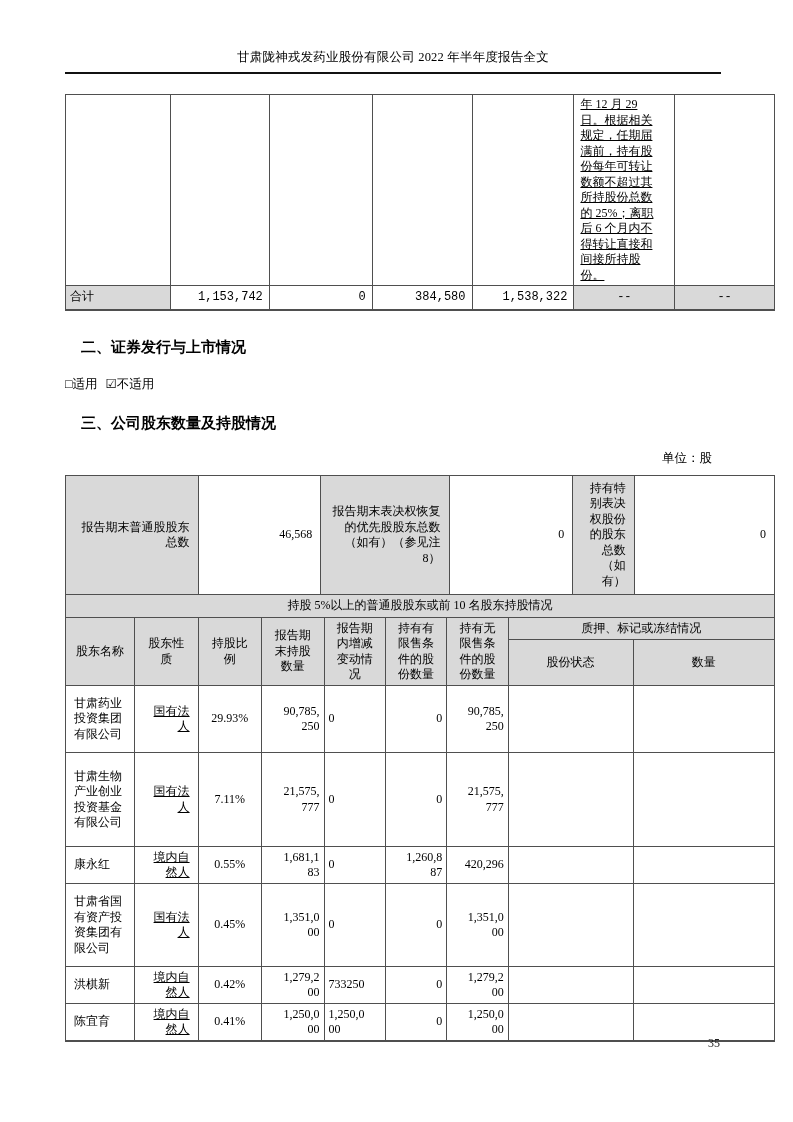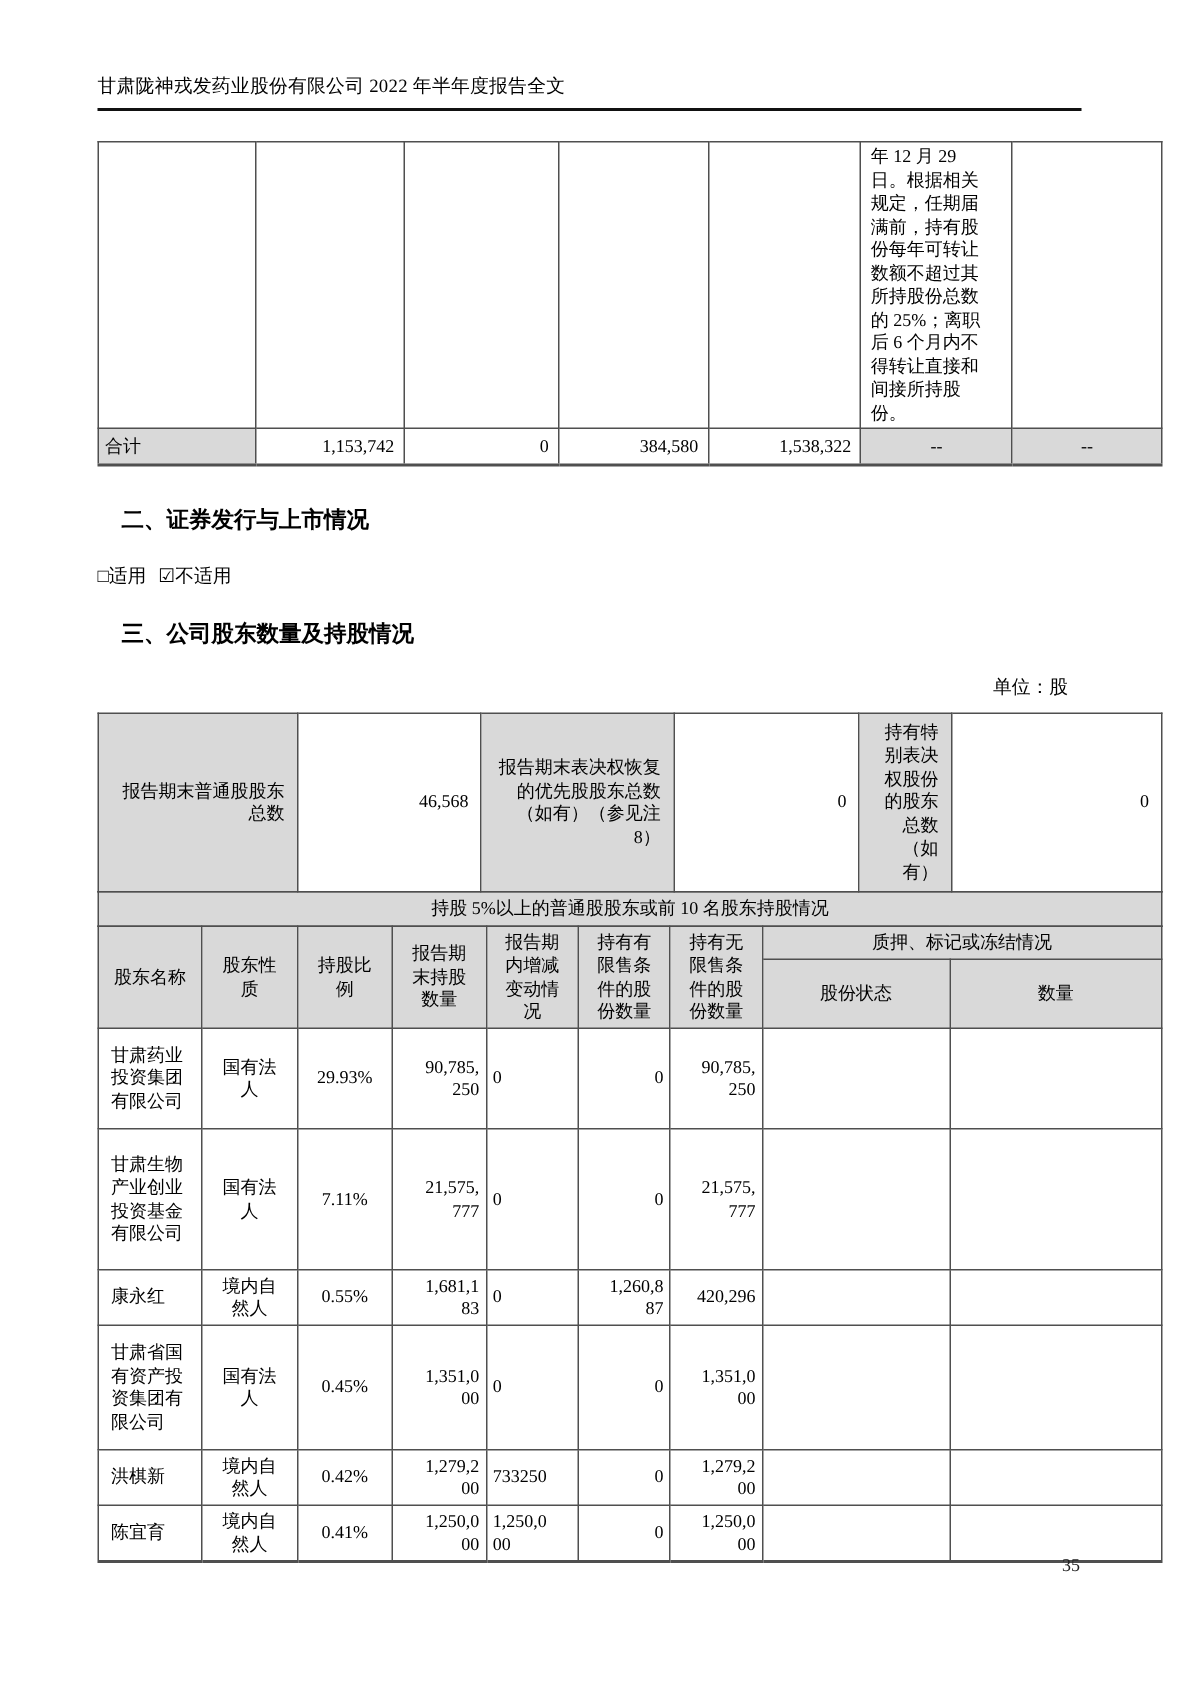--- a/index.html
+++ b/index.html
@@ -8,62 +8,62 @@
     font-family:"Liberation Serif","DejaVu Serif",serif;
     overflow:hidden;position:relative;
   }
   .page{width:793px;height:1122px;position:relative;}
   .content{margin:0 65px;width:663px;}
 
   
   .doc-header{
     padding-top:50px;width:656px;
     border-bottom:2px solid #111;
-    text-align:left;font-size:12.5px;line-height:15px;
+    text-align:center;font-size:12.5px;line-height:15px;
     padding-bottom:7px;letter-spacing:.2px;
   }
 
   
   table{border-collapse:collapse;table-layout:fixed;width:710px;}
   td{
     border:1px solid #4f4f4f;font-size:12px;line-height:15.5px;
     padding:1px 4px;vertical-align:middle;word-break:break-all;
     overflow:hidden;
   }
   .gray{background:#d9d9d9;}
   .num{text-align:right;white-space:pre-line;}
   .numl{text-align:left;white-space:pre-line;}
   .ctr{text-align:center;}
   .left{text-align:left;}
 
   
   .t-lockup{margin-top:20px;}
-  .t-lockup .note-cell{vertical-align:top;padding:2px 6px;text-align:left;white-space:pre-line;}
-  .t-lockup .total-row td{height:21px;}
+  .t-lockup .note-cell{vertical-align:top;padding:2px 6px;text-align:left;white-space:pre-line;text-decoration:underline;}
+  .t-lockup .total-row td{height:21px;font-family:Liberation Mono, monospace;}
   .t-lockup .total-row td{border-bottom:2px solid #4f4f4f;}
   .t-lockup .num{padding-right:6px;}
 
   
   .h-sec{font-size:15px;font-weight:bold;line-height:20px;margin:16px;}
   .h-sec2{margin-top:26px;}
   .h-sec3{margin-top:21px;}
   .applicability{margin-top:19px;font-size:12.5px;line-height:16px;}
   .applicability .gap{display:inline-block;width:8px;}
   .unit-line{margin-top:17px;font-size:12.5px;text-align:right;width:647px;}
 
   
   .stack{margin-top:8px;}
   .stack table + table{margin-top:-1px;}
   .t-summary td{height:114px;}
   .t-summary .lbl{padding:2px 8px;text-align:right;}
   .t-summary .val{text-align:right;padding-right:8px;}
   .t-band td{height:20px;text-align:center;}
   .t-main .hd td{text-align:center;padding:1px 8px;}
   .t-main td.name{padding:1px 8px;text-align:left;}
-  .t-main td.nat{padding:1px 8px;text-align:center;}
+  .t-main td.nat{padding:1px 8px;text-align:right;text-decoration:underline;}
   .t-main .r1 td{height:64px;}
   .t-main .r2 td{height:91px;}
   .t-main .r3 td{height:34px;}
   .t-main .r4 td{height:80px;}
   .t-main .r5 td{height:34px;}
   .t-main .r6 td{height:34px;}
   .t-main tr:last-child td{border-bottom:2px solid #4f4f4f;}
 
   .page-number{
     position:absolute;top:1036px;right:73px;

